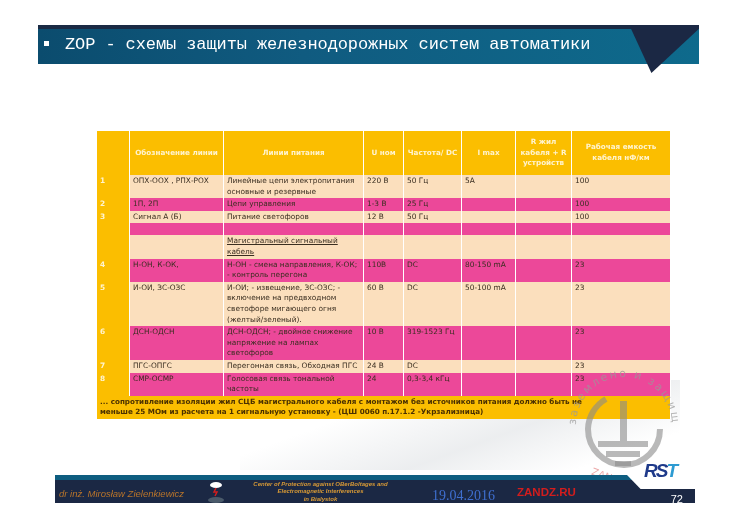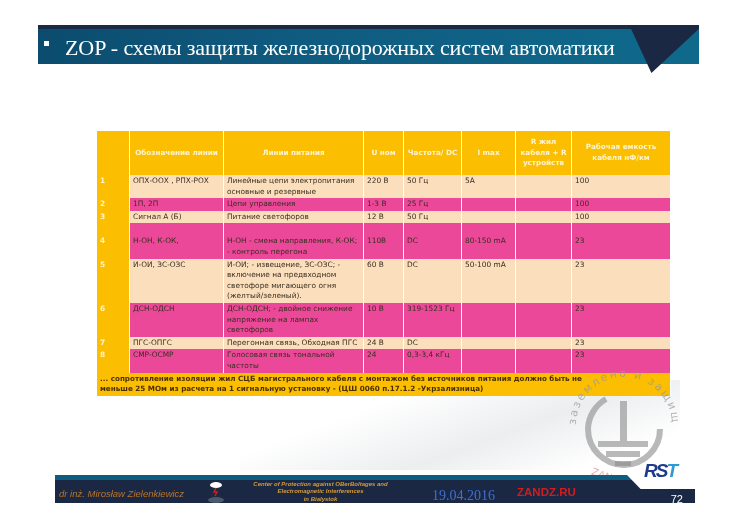--- a/index.html
+++ b/index.html
@@ -17,21 +17,21 @@
     .title-banner .dark-corner {
       position: absolute; right: 0; top: -4px; width: 68px; height: 48px;
       background: #1b2844;
       clip-path: polygon(0 0, 100% 0, 100% 8%, 30% 100%, 0 8%);
     }
     .title-banner .bullet {
       position: absolute; left: 6px; top: 12px; width: 5px; height: 5px; background: #ffffff;
     }
     .title-banner .title-text {
       position: absolute; left: 27px; top: 6px;
-      font-family: Liberation Serif, serif; font-size: 22px; color: #ffffff;
+      font-family: Liberation Mono, monospace; font-size: 17px; color: #ffffff;
       white-space: nowrap; letter-spacing: -0.1px;
     }
 
     .table-wrap { position: absolute; left: 96px; top: 131px; width: 574px; }
     table.data {
       border-collapse: collapse; width: 574px; table-layout: fixed;
       font-family: "DejaVu Sans", sans-serif; font-size: 7.4px; color: #3a2e20;
     }
     table.data td, table.data th {
       border-left: 1px solid #ffffff; border-right: 1px solid #ffffff;
@@ -170,20 +170,30 @@
       <tr class="even" style="height:12px">
         <td class="num"></td>
         <td></td>
         <td></td>
         <td></td>
         <td></td>
         <td></td>
         <td></td>
         <td></td>
       </tr>
+      <tr class="odd">
+        <td class="num"></td>
+        <td></td>
+        <td class="underline">Магистральный сигнальный кабель</td>
+        <td></td>
+        <td></td>
+        <td></td>
+        <td></td>
+        <td></td>
+      </tr>
       <tr class="even">
         <td class="num">4</td>
         <td>Н-ОН, К-ОК,</td>
         <td>Н-ОН - смена направления, К-ОК; - контроль перегона</td>
         <td>110В</td>
         <td>DC</td>
         <td>80-150 mA</td>
         <td></td>
         <td>23</td>
       </tr>

